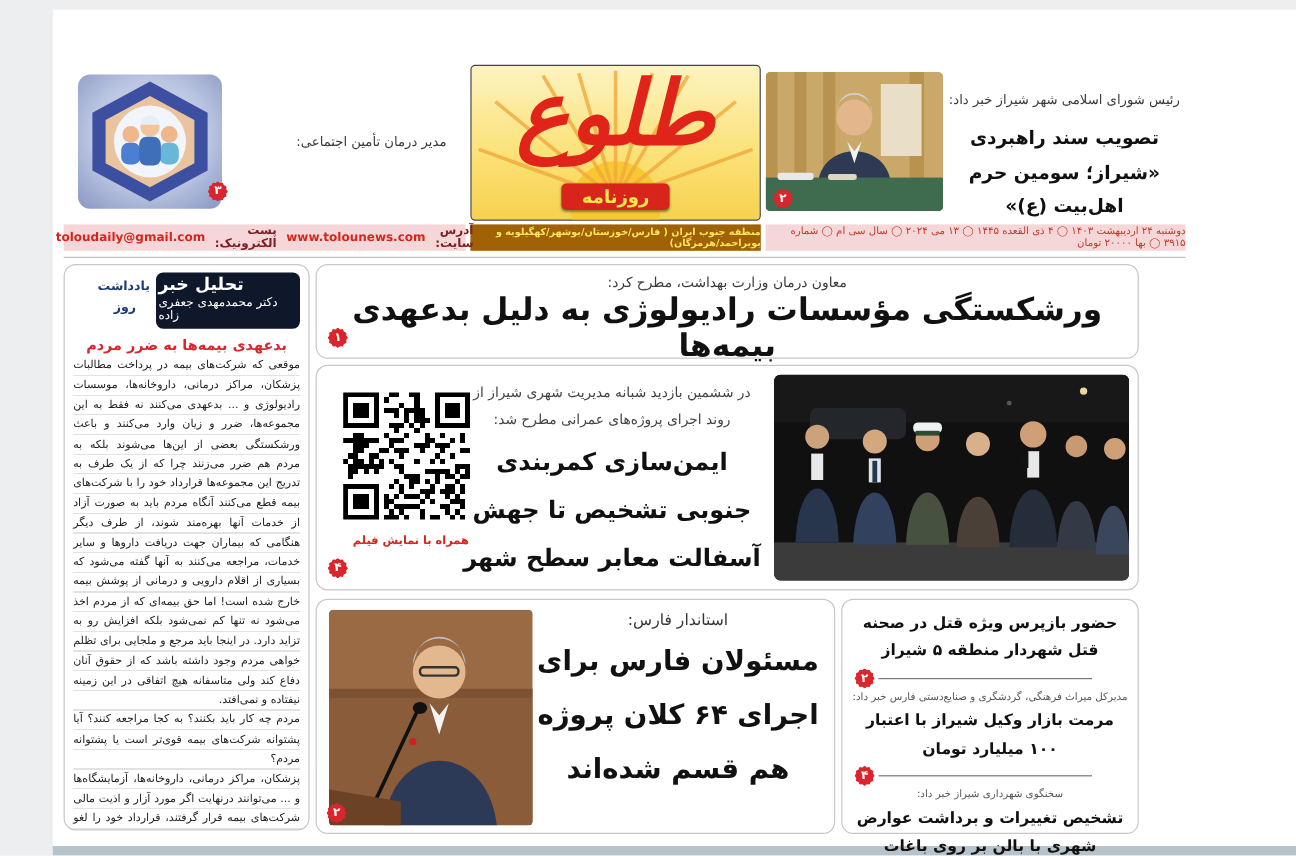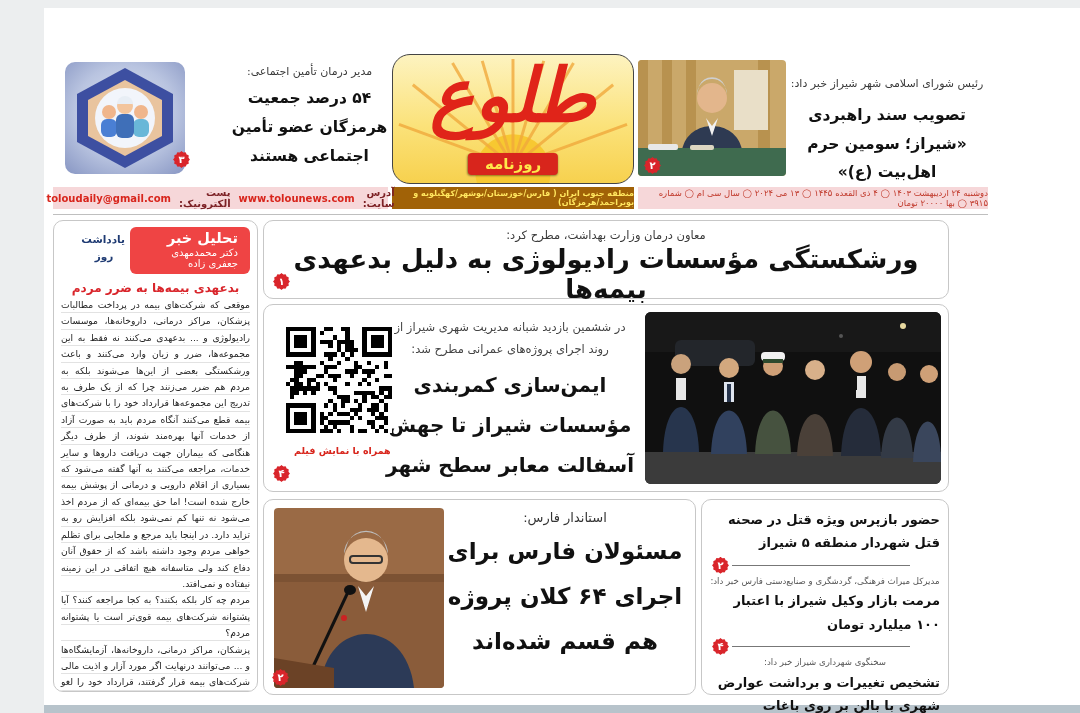--- a/index.html
+++ b/index.html
@@ -5,21 +5,21 @@
   * { margin:0; padding:0; box-sizing:border-box; }
   html,body { width:1080px; height:713px; overflow:hidden; }
   body { background:#eceeef; font-family:"DejaVu Sans", sans-serif; position:relative; }
   .sheet { position:absolute; left:44px; top:8px; width:1036px; height:697px; background:#ffffff; }
   .bottombar { position:absolute; left:44px; top:705px; width:1036px; height:8px; background:#b7c3cb; }
 
   .box { position:absolute; background:#fff; border:1px solid #c7c7c7; border-radius:10px; }
 
   
   .hdr-left  { left:53px;  top:54px; width:338px; height:128px; border:none; display:flex; flex-direction:row; align-items:center;gap:35px; }
-  .masthead  { left:392px; top:54px; width:242px; height:130px; border:1.5px solid #444; border-radius:18px; overflow:hidden;
+  .masthead  { left:392px; top:54px; width:242px; height:130px; border:1.5px solid #444; border-radius:4px; overflow:hidden;
                background:linear-gradient(180deg,#fdf3c0 0%,#fbe27a 55%,#f7d14e 100%); }
   .masthead svg { position:absolute; inset:0; }
   .mast-title { position:absolute; top:2px; right:10px; left:10px; text-align:center; font-size:74px; font-weight:bold; font-style:italic;
                color:#e02419; line-height:1.05; text-shadow:1px 1px 0 #b51а10; }
   .mast-label { position:absolute; bottom:8px; left:50%; transform:translateX(-50%); background:#d8251c; color:#ffe84a;
                font-size:15px; font-weight:bold; padding:2px 17px; border-radius:4px; box-shadow:0 1px 2px rgba(0,0,0,.4); }
   .region-strip { position:absolute; left:392px; top:187px; width:242px; height:22px; background:#a16207; color:#ffe65e;
                font-size:8px; font-weight:bold; display:flex; align-items:center; justify-content:center; direction:rtl; }
   .pinkbar { position:absolute; top:187px; height:22px; background:#f6d7d9; display:flex; align-items:center; justify-content:center;
                direction:rtl; gap:8px; font-size:10px; }
@@ -47,21 +47,21 @@
   .lead { left:263px; top:220px; width:686px; height:79px; text-align:center; direction:rtl; padding-top:7px; }
   .lead .kicker { font-size:11.5px; }
   .lead .title { font-size:26px; font-weight:bold; color:#111; margin-top:2px; }
   .lead .note { display:inline-block; background:#d9d9d9; color:#d8251c; font-size:9px; font-weight:bold; padding:2px 10px; margin-top:4px; }
   .lead .badge { position:absolute; left:9px; bottom:8px; }
 
   
   .column { left:53px; top:220px; width:205px; height:472px; direction:rtl; padding:6px 7px; overflow:hidden; }
   .col-head { display:flex; direction:rtl; gap:5px; }
   .rubric { width:42px; color:#1f3b73; font-weight:bold; font-size:10.5px; text-align:center; padding-top:4px; line-height:1.6;margin-left:22px; }
-  .redbox { flex:1; background:#ef4444; border-radius:6px; color:#fff; text-align:right; padding:3px 12px 5px; }
+  .redbox { flex:1; background:#0f172a; border-radius:6px; color:#fff; text-align:left; padding:3px 2px 5px; }
   .redbox .t { font-size:14.5px; font-weight:bold; }
   .redbox .a { font-size:10px; margin-top:1px; }
   .col-heading { color:#d9252b; font-weight:bold; font-size:12px; text-align:center; margin:7px 0 2px; }
   .col-body { font-size:9.2px; line-height:16.4px; text-align:justify; color:#222;
               background:repeating-linear-gradient(to bottom, transparent 0 15.4px, #e2e2e2 15.4px 16.4px); }
   .col-body p + p { margin-top:0; }
 
   
   .city { left:263px; top:304px; width:686px; height:188px; direction:rtl; }
   .city .photo { position:absolute; right:7px; top:7px; width:296px; height:172px; border-radius:6px; overflow:hidden; }
@@ -77,21 +77,21 @@
   .gov .photo { position:absolute; left:10px; top:8px; width:170px; height:180px; border-radius:4px; overflow:hidden; }
   .gov .txt { position:absolute; right:10px; top:10px; width:240px; text-align:center; }
   .gov .kicker { font-size:13px; color:#333; }
   .gov .title { font-size:23px; font-weight:bold; color:#111; line-height:1.95; margin-top:4px; }
   .gov .badge { position:absolute; right:409px; bottom:7px; left:7px; }
 
   
   .rail { left:701px; top:499px; width:248px; height:196px; direction:rtl; padding:8px 8px 4px; }
   .rail-item { position:relative; }
   .rail-kicker { font-size:8.6px; color:#555; text-align:center; line-height:1.8; }
-  .rail-title { font-size:13px; font-weight:bold; color:#111; text-align:right; line-height:1.8; }
+  .rail-title { font-size:13px; font-weight:bold; color:#111; text-align:center; line-height:1.8; }
   .rail-div { position:relative; height:14px; margin:2px 0 3px; }
   .rail-div .line { position:absolute; left:22px; right:30px; top:8px; height:1px; background:#777; }
   .rail-div .badge { position:absolute; left:2px; top:0; }
 </style>
 </head>
 <body>
 
 <div class="sheet"></div>
 <div class="bottombar"></div>
 
@@ -113,21 +113,20 @@
         <rect x="40" y="59" width="16" height="18" rx="6" fill="#4a7fd4"></rect>
       <circle cx="80" cy="52" r="7" fill="#f0b68c"></circle>
         <rect x="72" y="59" width="16" height="18" rx="6" fill="#69b7d8"></rect>
       <circle cx="64" cy="46" r="8" fill="#f3c59d"></circle>
         <path d="M56 44 a8 8 0 0 1 16 0 z" fill="#e8eef5"></path>
       <rect x="55" y="54" width="18" height="24" rx="6" fill="#3f6fb8"></rect>
     </svg>
   </div>
   <div class="txt">
     <div class="kicker">مدیر درمان تأمین اجتماعی:</div>
-    <div class="h-small">۵۴ درصد جمعیت هرمزگان عضو تأمین اجتماعی هستند</div>
   </div>
   <span class="badge" style="position:absolute; left:120px; bottom:14px;">۳</span>
 </div>
 
 <div class="box masthead">
   <svg viewBox="0 0 242 130">
     <circle cx="121" cy="118" r="38" fill="#f7c831"></circle>
     <g stroke="#f0a93c" stroke-width="3" opacity="0.8">
       <line x1="121" y1="112" x2="121" y2="4"></line>
         <line x1="121" y1="112" x2="60" y2="8"></line>
@@ -188,21 +187,21 @@
       <div class="a">دکتر محمدمهدی جعفری زاده</div>
     </div>
     <div class="rubric">
       <div>یادداشت</div>
       <div>روز</div>
     </div>
   </div>
   <div class="col-heading">بدعهدی بیمه‌ها به ضرر مردم</div>
   <div class="col-body">
     <p>موقعی که شرکت‌های بیمه در پرداخت مطالبات پزشکان، مراکز درمانی، داروخانه‌ها، موسسات رادیولوژی و ... بدعهدی می‌کنند نه فقط به این مجموعه‌ها، ضرر و زیان وارد می‌کنند و باعث ورشکستگی بعضی از این‌ها می‌شوند بلکه به مردم هم ضرر می‌زنند چرا که از یک طرف به تدریج این مجموعه‌ها قرارداد خود را با شرکت‌های بیمه قطع می‌کنند آنگاه مردم باید به صورت آزاد از خدمات آنها بهره‌مند شوند، از طرف دیگر هنگامی که بیماران جهت دریافت داروها و سایر خدمات، مراجعه می‌کنند به آنها گفته می‌شود که بسیاری از اقلام دارویی و درمانی از پوشش بیمه خارج شده است! اما حق بیمه‌ای که از مردم اخذ می‌شود نه تنها کم نمی‌شود بلکه افزایش رو به تزاید دارد. در اینجا باید مرجع و ملجایی برای تظلم خواهی مردم وجود داشته باشد که از حقوق آنان دفاع کند ولی متاسفانه هیچ اتفاقی در این زمینه نیفتاده و نمی‌افتد.</p>
-    <p>مردم چه کار بلکه بکنند؟ به کجا مراجعه کنند؟ آیا پشتوانه شرکت‌های بیمه قوی‌تر است یا پشتوانه مردم؟</p>
+    <p>مردم چه کار باید بکنند؟ به کجا مراجعه کنند؟ آیا پشتوانه شرکت‌های بیمه قوی‌تر است یا پشتوانه مردم؟</p>
     <p>پزشکان، مراکز درمانی، داروخانه‌ها، آزمایشگاه‌ها و ... می‌توانند درنهایت اگر مورد آزار و اذیت مالی شرکت‌های بیمه قرار گرفتند، قرارداد خود را لغو کنند و به صورت آزاد خدمات خود را به بیماران ارائه دهند اما مردم هیچ راه دیگری ندارند به جز اینکه بسازند و بسوزند. امید که هیئت دولت، مجلس و قوه قضاییه به این مقوله که با جان مردم سرو کار دارد ورود کرده و مشکل را برای همیشه با قاطعیت حل کنند.</p>
   </div>
 </div>
 
 <div class="box lead">
   <div class="kicker">معاون درمان وزارت بهداشت، مطرح کرد:</div>
   <div class="title">ورشکستگی مؤسسات رادیولوژی به دلیل بدعهدی بیمه‌ها</div><br>
   <div class="note">تحلیل این خبر را در ستون «تحلیل خبر» بخوانید</div>
   <span class="badge">۱</span>
 </div>
@@ -237,21 +236,21 @@
           <rect x="206" y="64" width="6" height="14" fill="#111"></rect>
         <circle cx="252" cy="60" r="9" fill="#c79a72"></circle>
           <path d="M236 146 C238 92 266 92 268 146 Z" fill="#333a46"></path>
         <circle cx="284" cy="62" r="9" fill="#cfa077"></circle>
           <path d="M268 150 C270 96 296 96 296 150 Z" fill="#3a465c"></path>
       </g>
     </svg>
   </div>
   <div class="txt">
     <div class="kicker">در ششمین بازدید شبانه مدیریت شهری شیراز از روند اجرای پروژه‌های عمرانی مطرح شد:</div>
-    <div class="title">ایمن‌سازی کمربندی مؤسسات شیراز تا جهش آسفالت معابر سطح شهر</div>
+    <div class="title">ایمن‌سازی کمربندی جنوبی تشخیص تا جهش آسفالت معابر سطح شهر</div>
   </div>
   <div class="qrwrap">
     <svg id="qr" viewBox="0 0 25 25" width="106" height="106" shape-rendering="crispEdges">
         <rect x="0" y="0" width="25" height="25" fill="#fff"></rect>
         <rect x="9" y="0" width="1" height="1" fill="#000"></rect>
         <rect x="10" y="0" width="1" height="1" fill="#000"></rect>
         <rect x="13" y="0" width="1" height="1" fill="#000"></rect>
         <rect x="14" y="0" width="1" height="1" fill="#000"></rect>
         <rect x="8" y="1" width="1" height="1" fill="#000"></rect>
         <rect x="14" y="1" width="1" height="1" fill="#000"></rect>

